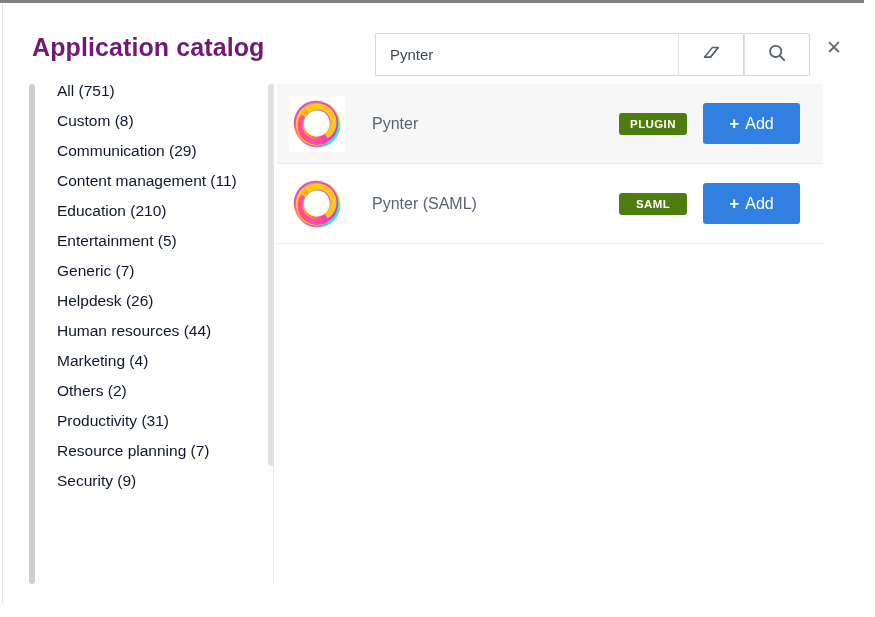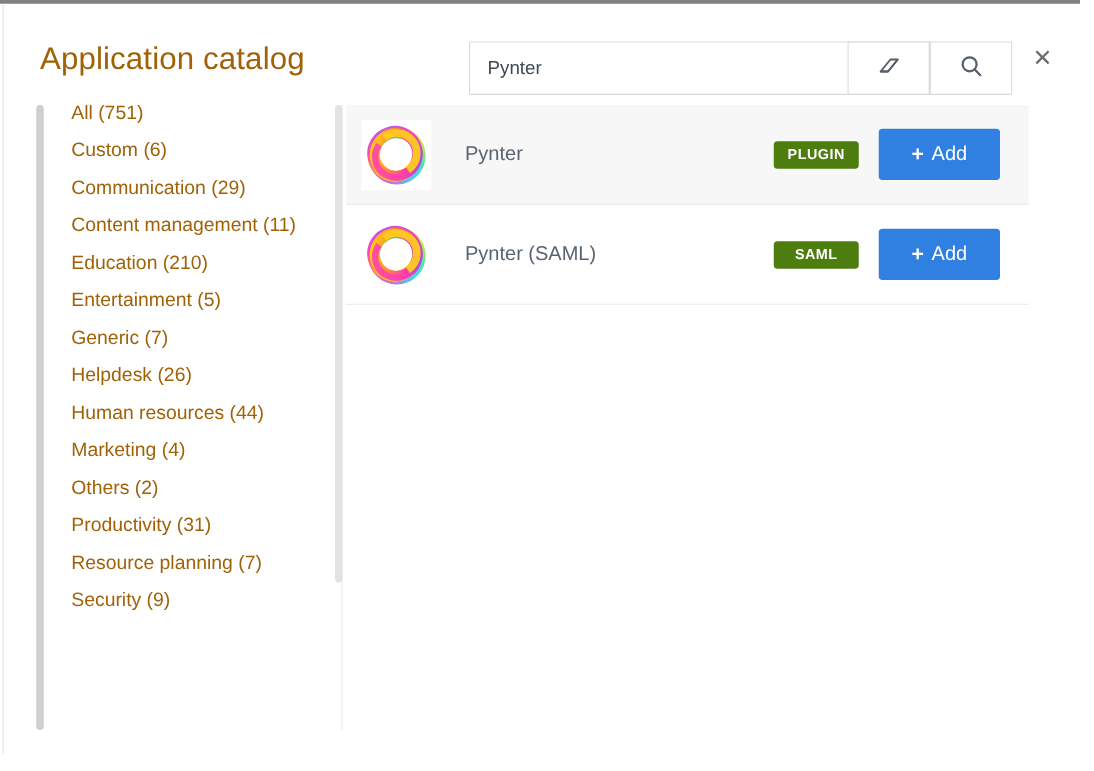--- a/index.html
+++ b/index.html
@@ -37,22 +37,22 @@
   .catalog-header {
     position: absolute;
     left: 0; top: 3px;
     width: 864px;
     height: 78px;
   }
   .page-title {
     position: absolute;
     left: 32px; top: 30px;
     font-size: 25px;
-    font-weight: 400;
-    color: #a16207;
+    font-weight: 700;
+    color: #701a75;
     letter-spacing: 0.1px;
     white-space: nowrap;
   }
 
   
   .search-group {
     position: absolute;
     left: 375px; top: 30px;
     height: 43px;
     display: flex;
@@ -127,21 +127,21 @@
     border-radius: 3px;
   }
   .sidebar-list {
     position: absolute;
     left: 57px; top: -8px;
     width: 220px;
   }
   .sidebar-item {
     display: block;
     font-size: 15.5px;
-    color: #a16207;
+    color: #0f172a;
     line-height: 30px;
     white-space: nowrap;
     cursor: pointer;
     text-decoration: none;
     font-weight: 400;
   }
 
   
   .pane-divider {
     position: absolute;
@@ -269,21 +269,21 @@
     </button>
   </div>
 
   <div class="catalog-body">
 
     <div class="sidebar">
       <div class="sidebar-scroll-thumb"></div>
       <div class="sidebar-list" id="sidebar-list">
   <a class="sidebar-item">All (751)</a>
 
-  <a class="sidebar-item">Custom (6)</a>
+  <a class="sidebar-item">Custom (8)</a>
 
 
   <a class="sidebar-item">Communication (29)</a>
 
   <a class="sidebar-item">Content management (11)</a>
 
   <a class="sidebar-item">Education (210)</a>
 
   <a class="sidebar-item">Entertainment (5)</a>
 

